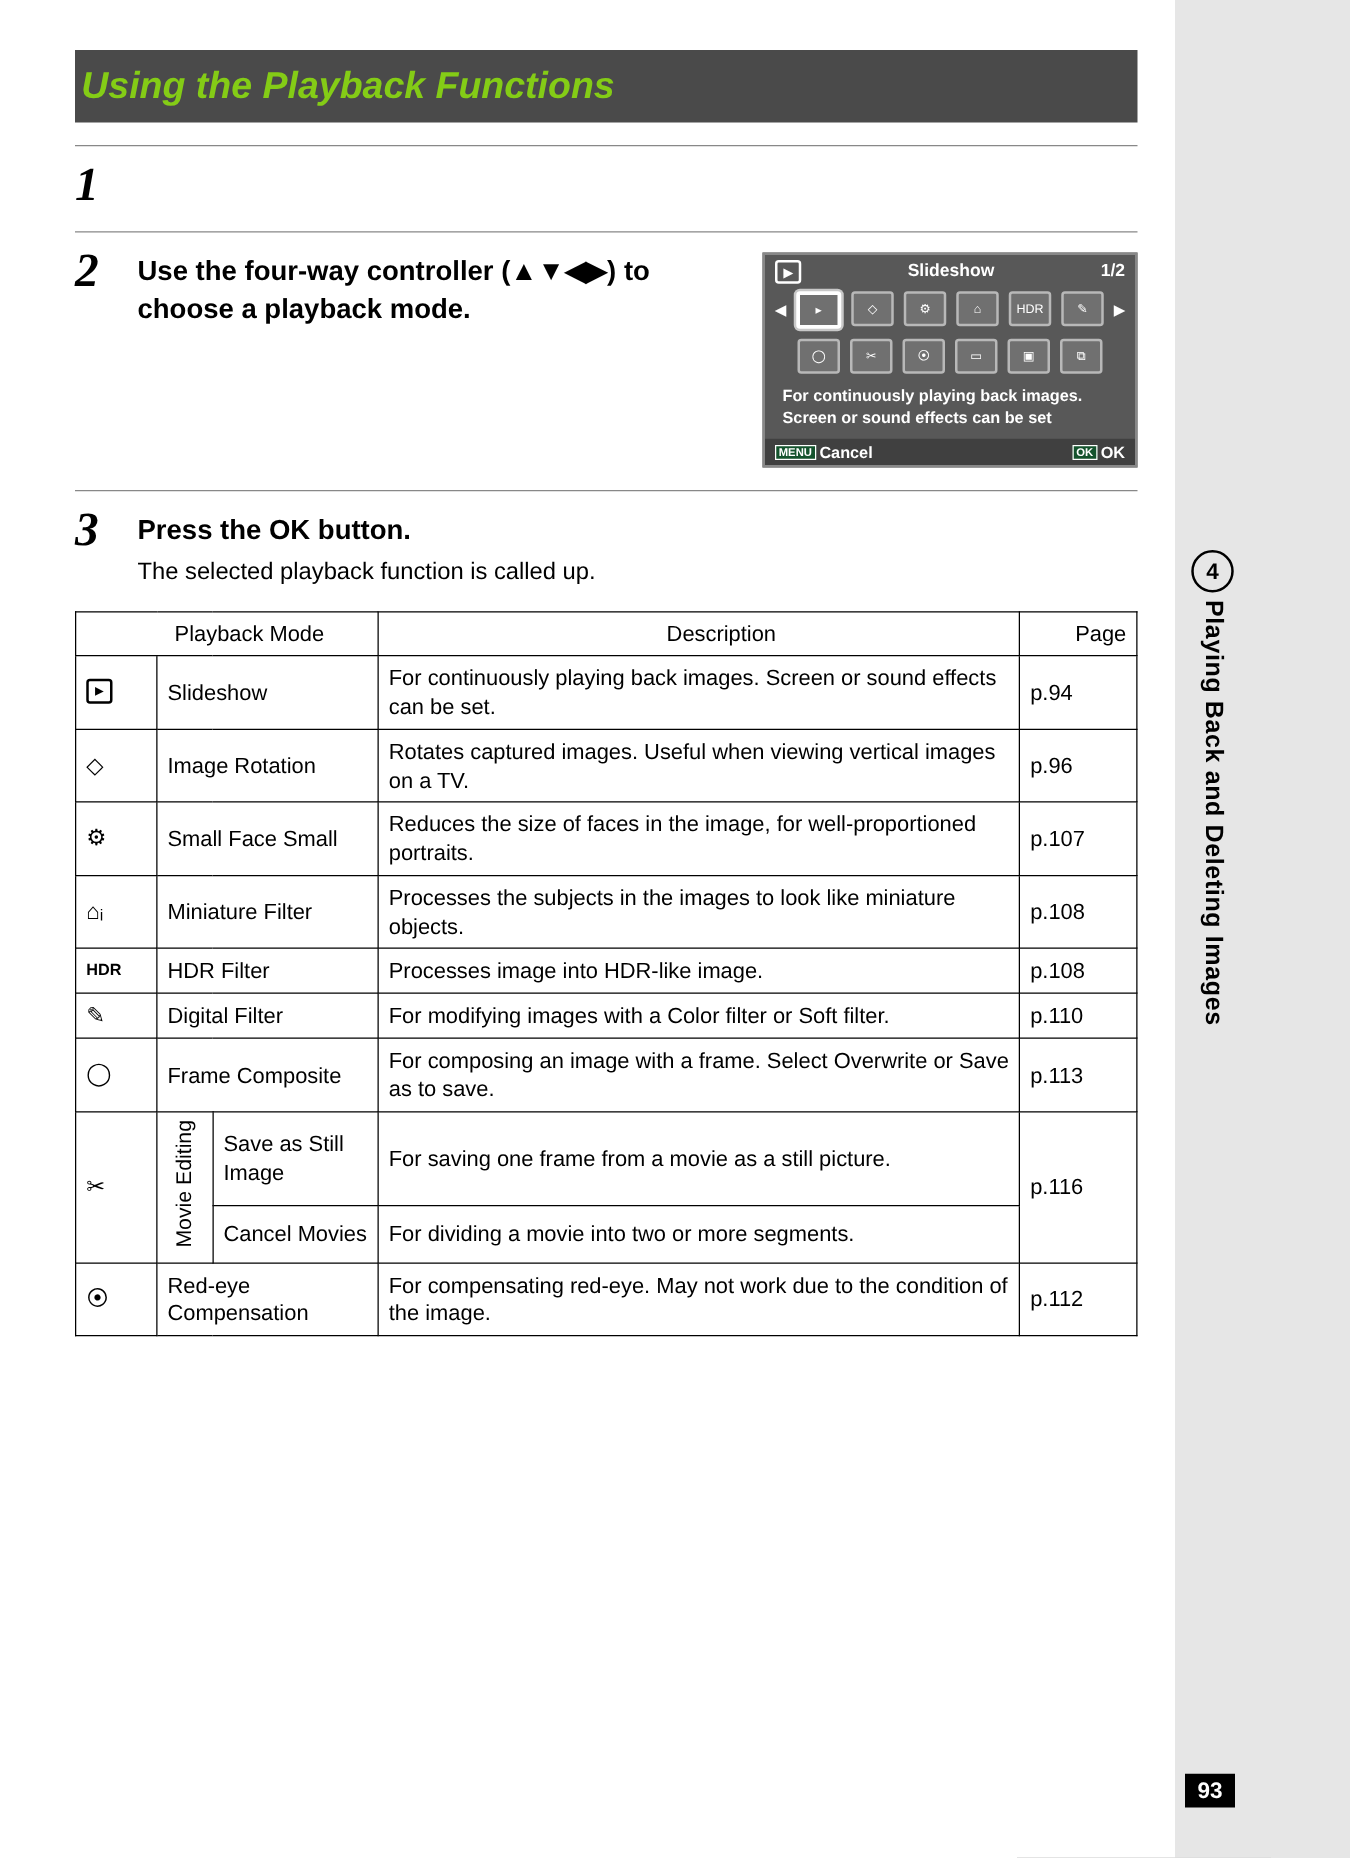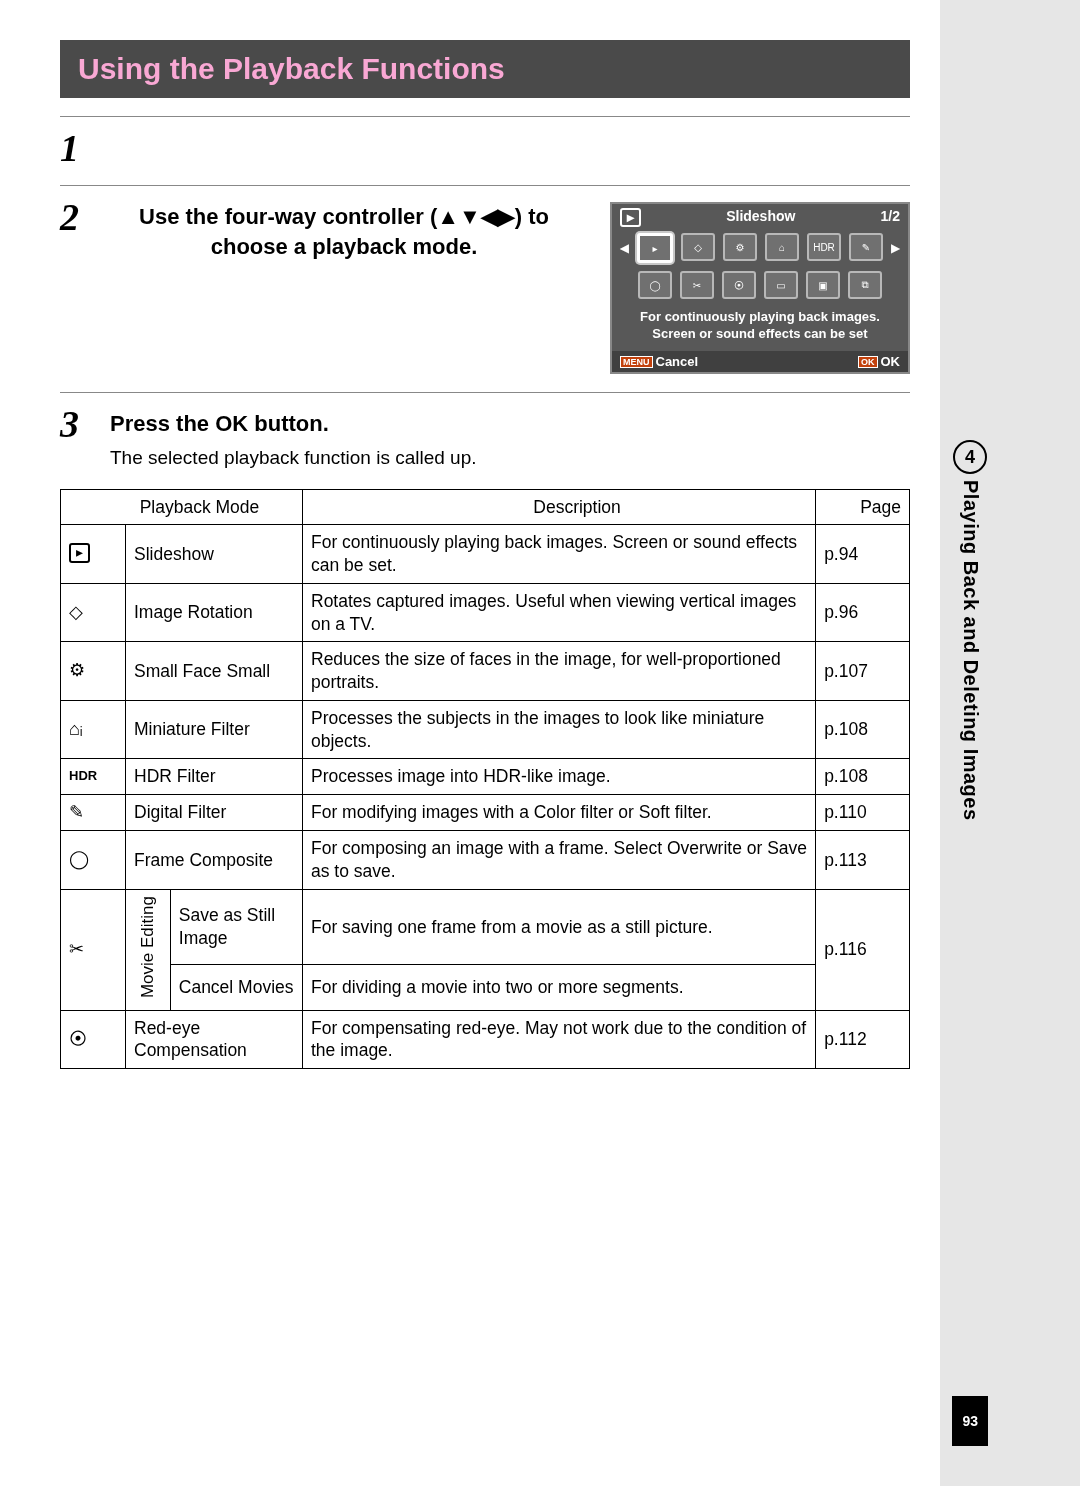--- a/index.html
+++ b/index.html
@@ -52,31 +52,32 @@
     letter-spacing: 0.5px;
     margin: 0 auto;
   }
   .page-number {
     position: absolute;
     bottom: 40px;
     right: -48px;
     background: #000;
     color: #fff;
     font-weight: bold;
-    font-size: 14px;
-    padding: 17px 10px;
+    font-size: 18px;
+    padding: 3px 10px;
   }
 
   h1.section-title {
     background: #4a4a4a;
-    color: #f9a8d4;
+    color: #84cc16;
     font-size: 30px;
     font-weight: bold;
-    padding: 12px 18px;
+    padding: 12px 5px;
     margin: 0 0 18px 0;
+    font-style: italic;
   }
 
   .step {
     display: flex;
     border-top: 1px solid #888;
     padding: 12px 0 18px;
   }
   .step:first-of-type {
     border-top: none;
   }
@@ -101,21 +102,20 @@
   }
   .step-desc {
     font-size: 19px;
     margin: 0;
     line-height: 1.35;
   }
   .step-flex {
     display: flex;
     gap: 32px;
     align-items: flex-start;
-    text-align: center;
   }
   .step-text {
     flex: 1;
   }
 
   
   .lcd {
     width: 300px;
     background: #585858;
     border: 2px solid #888;
@@ -174,21 +174,21 @@
   }
   .lcd .footer-btn {
     display: flex;
     align-items: center;
     gap: 3px;
   }
   .lcd .btn-box {
     border: 1px solid #fff;
     font-size: 9px;
     padding: 0 2px;
-    background: #c2410c;
+    background: #14532d;
   }
 
   .subsection {
     font-size: 20px;
     font-weight: bold;
     margin: 30px 0 20px;
   }
 
   
   table.palette {

